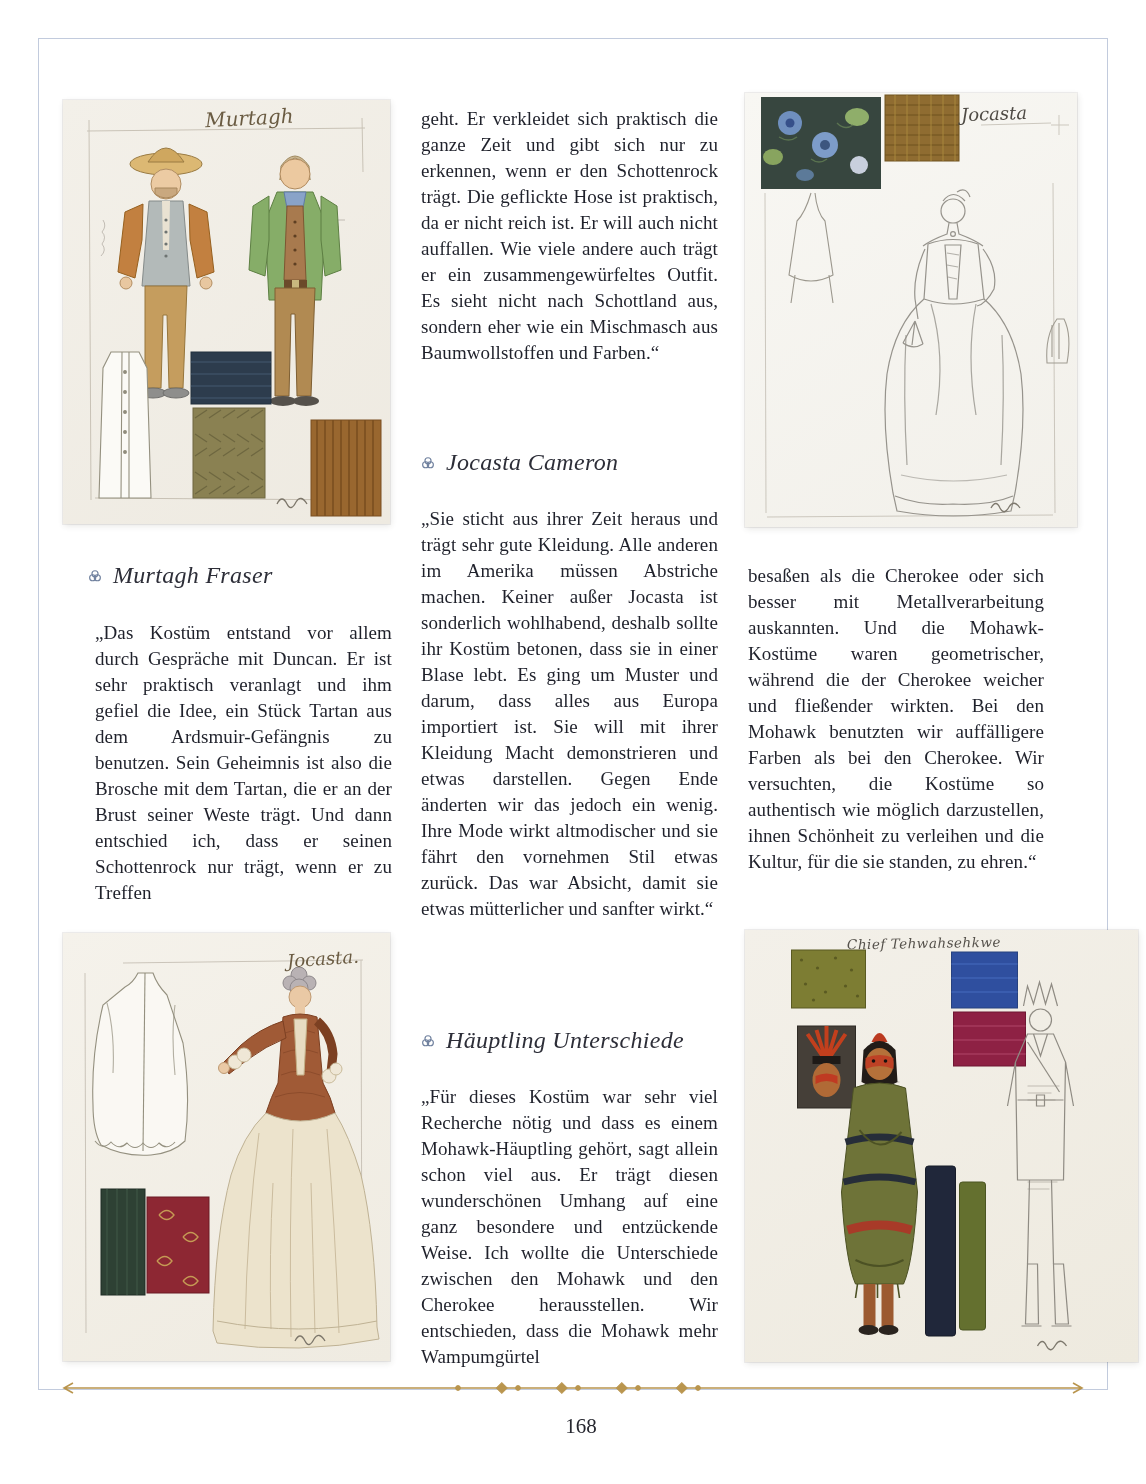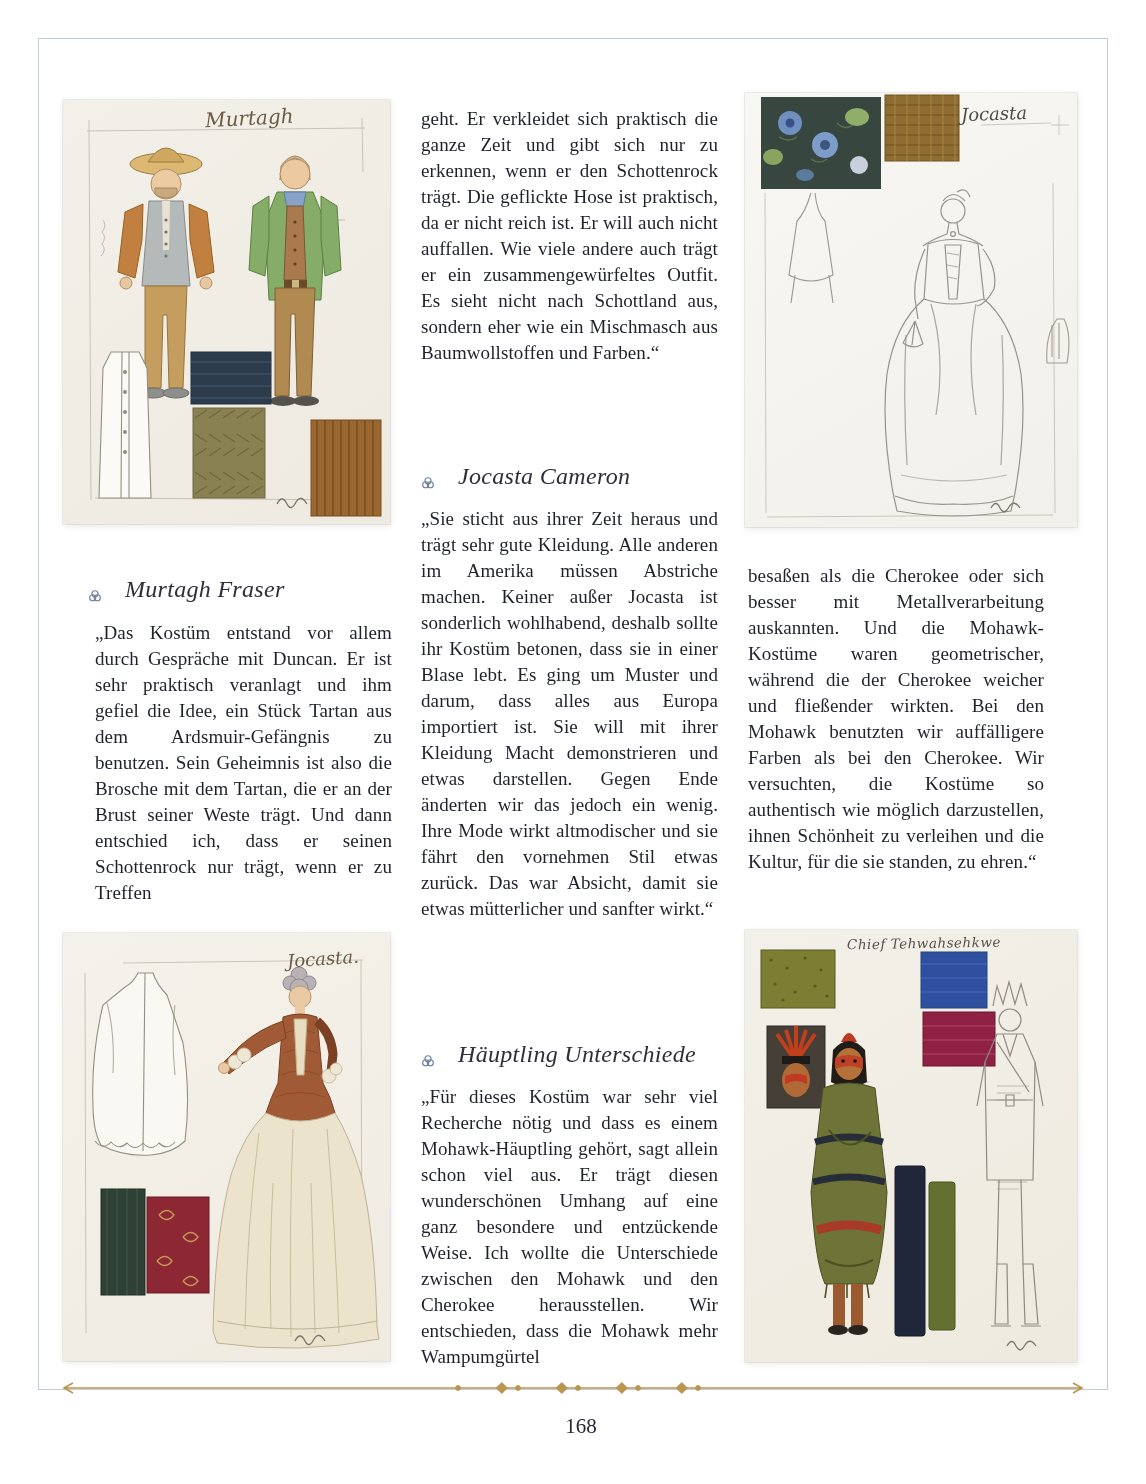--- a/index.html
+++ b/index.html
@@ -10,21 +10,21 @@
   }
   .frame {
     position:absolute; left:38px; top:38px; width:1070px; height:1352px;
     border:1.5px solid #c2cbdd; pointer-events:none;
   }
   .body-text {
     position:absolute; text-align:justify; font-size:19px; line-height:26px;
     color:#1f212b; letter-spacing:.1px;
   }
   .heading {
-    position:absolute; display:flex; align-items:flex-end; gap:23px;margin-top:14px;
+    position:absolute; display:flex; align-items:center; gap:11px;
   }
   .heading .knot { width:14px; height:14px; flex:0 0 auto; }
   .heading .heading-text {
     font-style:italic; font-size:24px; color:#2d2e38; letter-spacing:.3px;
   }
   .sketch {
     position:absolute; overflow:hidden;
     box-shadow:0 0 0 1px rgba(60,55,45,.08), 1px 2px 6px rgba(60,55,45,.12);
   }
   .sketch svg { display:block; width:100%; height:100%; }
@@ -286,21 +286,21 @@
         <path d="M120 304 q8 -9 15 0 q-7 9 -15 0"></path>
         <path d="M94 328 q8 -9 15 0 q-7 9 -15 0"></path>
         <path d="M120 348 q8 -9 15 0 q-7 9 -15 0"></path>
       </g>
     </g>
     <path d="M232 408 q5 -10 10 0 q4 8 9 -2 q5 -8 11 2" stroke="#7c766a" fill="none" stroke-width="1.3"></path>
   </svg>
   <span class="hand hand-jocasta-bottom">Jocasta.</span>
 </div>
 
-<div class="sketch" style="left:745px; top:930px; width:332px; height:432px; background:linear-gradient(150deg,#f3f0e9,#eeeadf);">
+<div class="sketch" style="left:745px; top:930px; width:393px; height:432px; background:linear-gradient(150deg,#f3f0e9,#eeeadf);">
   <svg viewBox="0 0 332 432">
     <g stroke="#9a948a" stroke-width="1" fill="none" opacity="0.55">
       <path d="M98 152 h26 M98 159 h18"></path>
       <path d="M252 156 h32 M252 163 h24 M252 170 h28"></path>
       <path d="M252 252 h30 M252 259 h22"></path>
       <path d="M96 236 h20 M96 243 h16"></path>
     </g>
 
     <g>
       <rect x="16" y="20" width="74" height="58" fill="#7d7d33" stroke="#5a5a22"></rect>

